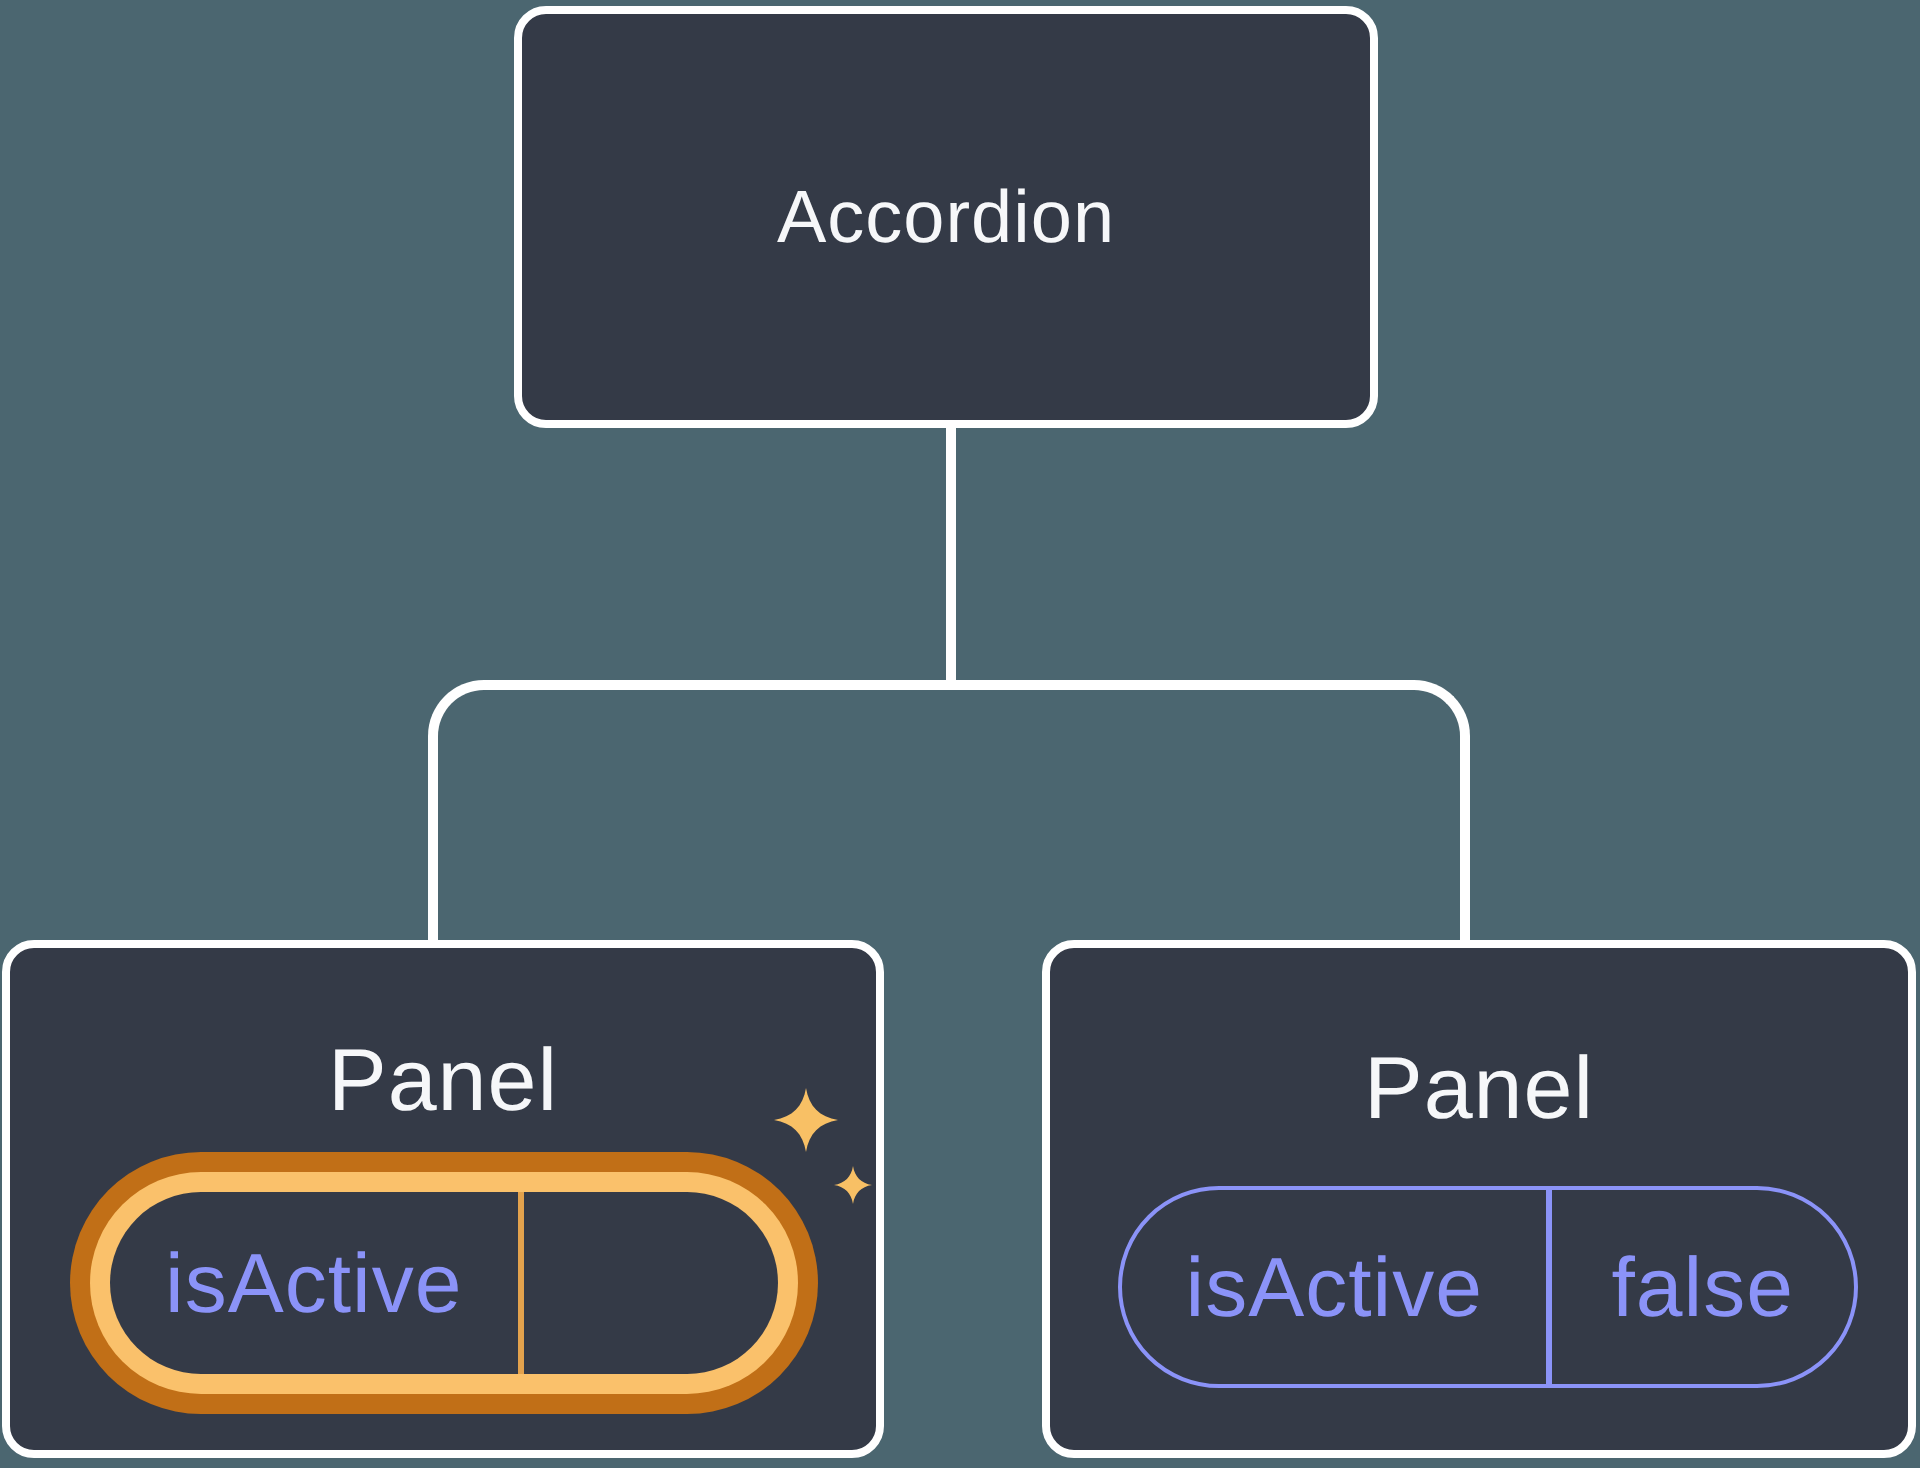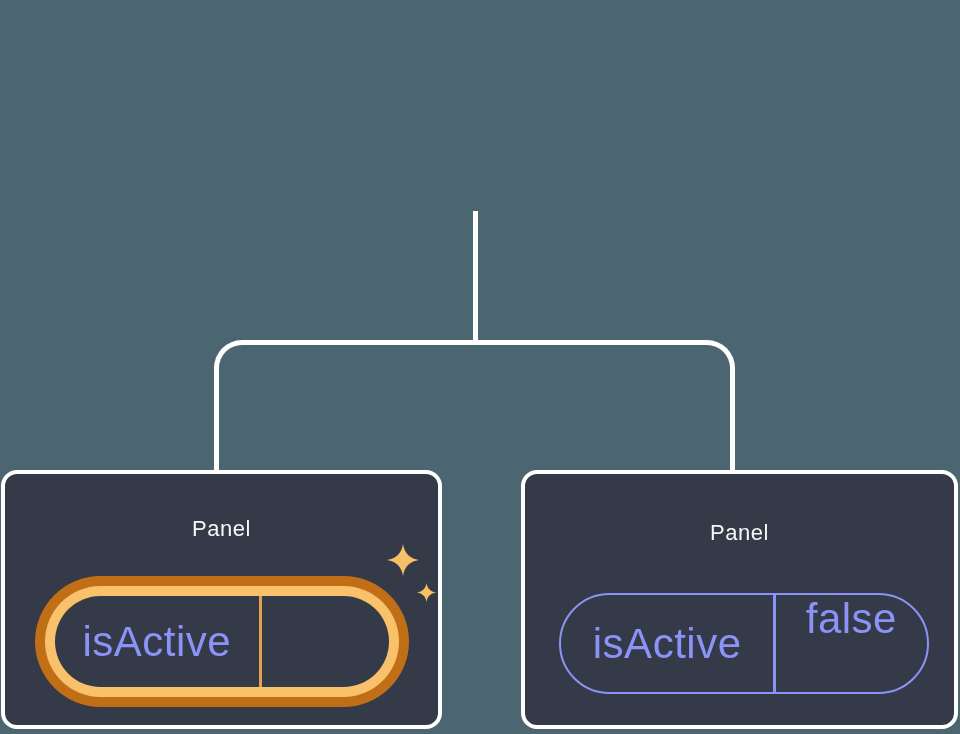--- a/index.html
+++ b/index.html
@@ -38,21 +38,21 @@
     width: 441px; height: 259px;
   }
   .panel-left  { left: 1px; }
   .panel-right { left: 521px; width: 437px; }
   .panel-title {
     position: absolute;
     left: 0; top: 42px;
     width: 100%;
     text-align: center;
     color: #F6F7F9;
-    font-size: 22px;
+    font-size: 44px;
     font-weight: 500;
     letter-spacing: 0.5px;
   }
   .panel-right .panel-title { top: 46px; }
 
   
   .connector-trunk {
     position: absolute;
     left: 473px; top: 211px;
     width: 5px; height: 131px;
@@ -122,39 +122,42 @@
     display: flex;
     align-items: stretch;
     overflow: hidden;
   }
   .pill-inactive .pill-cell-key {
     width: 58%;
     display: flex; align-items: center; justify-content: center;
   }
   .pill-inactive .pill-cell-value {
     flex: 1;
-    display: flex; justify-content: center;
+    display: flex; align-items: center; justify-content: center;
   }
   .pill-divider-purple {
     width: 2.5px;
     background: #8B93F8;
   }
 
   
   .sparkle { position: absolute; }
   .sparkle svg { display: block; width: 100%; height: 100%; }
   .sparkle path { fill: #F8C065; }
   .sparkle-large { left: 382px; top: 70px;  width: 32px; height: 32px; }
   .sparkle-small { left: 412px; top: 109px; width: 19px; height: 19px; }
 </style>
 </head>
 <body>
 
 <div class="canvas">
 
+  <div class="node node-root">
+    <span class="node-label">Accordion</span>
+  </div>
 
   <div class="connector-trunk"></div>
   <div class="connector-branches"></div>
 
   <div class="node panel-node panel-left">
     <div class="panel-title">Panel</div>
 
     <div class="pill-active-outer">
       <div class="pill-active-gold">
         <div class="pill-active-inner">

